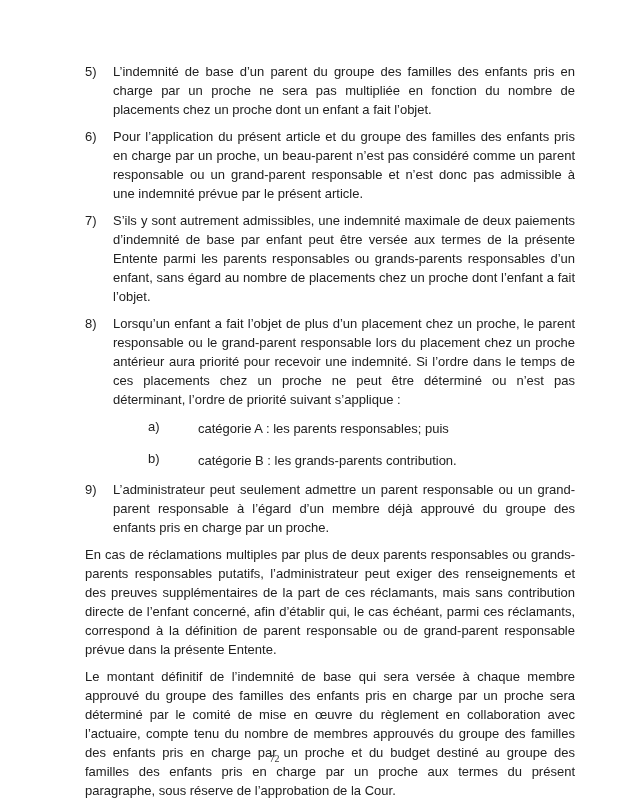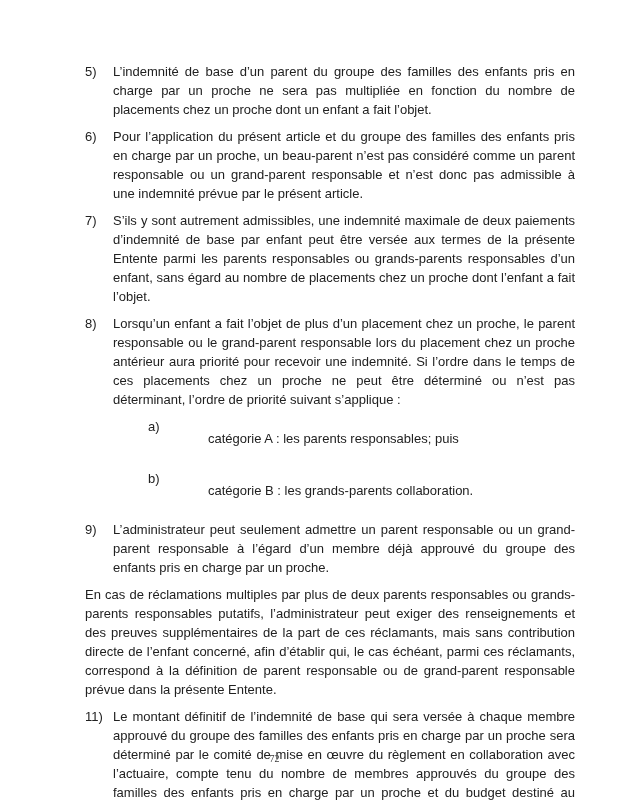--- a/index.html
+++ b/index.html
@@ -39,21 +39,21 @@
   }
   .subitem {
     display: flex;
     margin: 0 0 9px 0;
   }
   .subitem .sublabel {
     flex: 0 0 48px;
   }
   .subitem .subtext {
     flex: 1 1 auto;
-    margin: 12px;
+    margin: 2px;
   }
   .footer {
     position: absolute;
     left: 0;
     bottom: 42px;
     width: 549px;
     text-align: center;
     font-size: 10px;
     line-height: 12px;
     color: #3a3a3a;
@@ -84,35 +84,34 @@
     <span class="num">8)</span>
     <div class="body">
       <p class="body" style="margin:0;">Lorsqu’un enfant a fait l’objet de plus d’un placement chez un proche, le parent responsable ou le grand-parent responsable lors du placement chez un proche antérieur aura priorité pour recevoir une indemnité. Si l’ordre dans le temps de ces placements chez un proche ne peut être déterminé ou n’est pas déterminant, l’ordre de priorité suivant s’applique :</p>
       <div class="sublist">
         <div class="subitem">
           <span class="sublabel">a)</span>
           <p class="subtext">catégorie A : les parents responsables; puis</p>
         </div>
         <div class="subitem" style="margin-bottom:0;">
           <span class="sublabel">b)</span>
-          <p class="subtext">catégorie B : les grands-parents collaboration.</p>
+          <p class="subtext">catégorie B : les grands-parents contribution.</p>
         </div>
       </div>
     </div>
   </div>
 
   <div class="para">
     <span class="num">9)</span>
     <p class="body">L’administrateur peut seulement admettre un parent responsable ou un grand-parent responsable à l’égard d’un membre déjà approuvé du groupe des enfants pris en charge par un proche.</p>
   </div>
 
   <div class="para">
     <p class="body">En cas de réclamations multiples par plus de deux parents responsables ou grands-parents responsables putatifs, l’administrateur peut exiger des renseignements et des preuves supplémentaires de la part de ces réclamants, mais sans contribution directe de l’enfant concerné, afin d’établir qui, le cas échéant, parmi ces réclamants, correspond à la définition de parent responsable ou de grand-parent responsable prévue dans la présente Entente.</p>
   </div>
 
   <div class="para">
-    <span class="num">11)</span>
     <p class="body">Le montant définitif de l’indemnité de base qui sera versée à chaque membre approuvé du groupe des familles des enfants pris en charge par un proche sera déterminé par le comité de mise en œuvre du règlement en collaboration avec l’actuaire, compte tenu du nombre de membres approuvés du groupe des familles des enfants pris en charge par un proche et du budget destiné au groupe des familles des enfants pris en charge par un proche aux termes du présent paragraphe, sous réserve de l’approbation de la Cour.</p>
   </div>
 
   <div class="footer">72</div>
 
 </div>
 
 </body></html>

